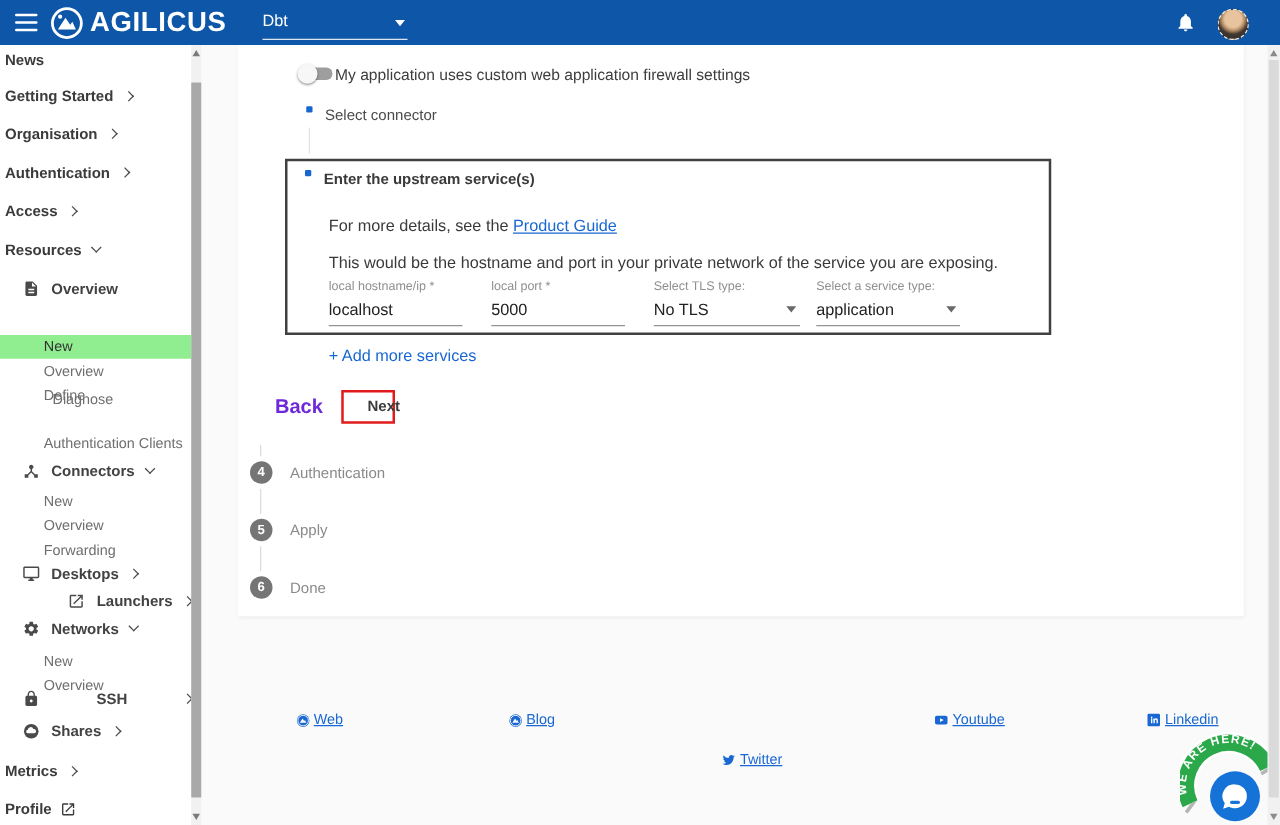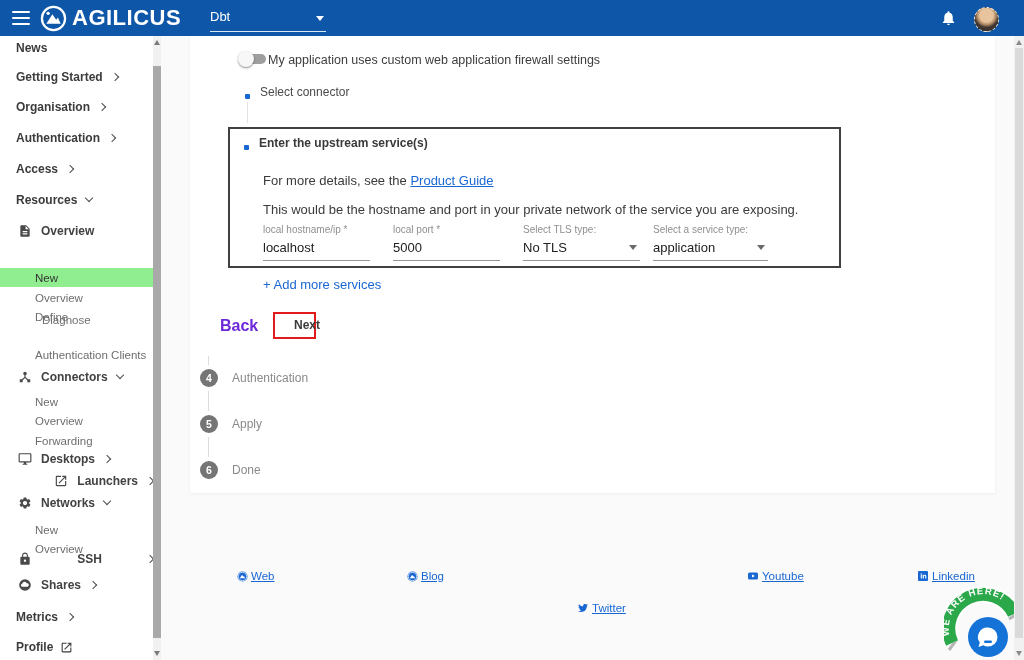--- a/index.html
+++ b/index.html
@@ -17,21 +17,21 @@
   .orgval{position:absolute;left:0;top:3px;font-size:13px;color:#fff}
   .orgcaret{position:absolute;right:2px;top:10px;width:0;height:0;border-left:4px solid transparent;border-right:4px solid transparent;border-top:5px solid #fff}
   .bell{position:absolute;left:940px;top:9px;width:17px;height:18px;cursor:pointer}
   .avatar{position:absolute;left:974px;top:7px;width:23px;height:23px;border-radius:50%;
           border:1px dashed rgba(255,255,255,.9);
           background:radial-gradient(circle at 50% 32%,#e8c49e 0 34%,#b08a64 48%,#41362f 62%,#2c3036 100%)}
 
   
   .sidebar{position:absolute;left:0;top:36px;width:153px;height:624px;background:#fff;z-index:10}
   .side-row{position:absolute;left:0;width:153px;height:22px;display:flex;align-items:center;cursor:pointer;box-sizing:border-box;white-space:nowrap}
-  .side-row.top{padding-left:16px;font-weight:700;font-size:12px;color:#3b3b3b}
+  .side-row.top{padding-left:4px;font-weight:700;font-size:12px;color:#3b3b3b}
   .side-row.icon{padding-left:18px;font-weight:600;font-size:12px;color:#424242}
   .side-row.sub{padding-left:35px;height:19px;font-size:11.5px;color:#6e6e6e}
   .side-row.sel{background:#90ee90;color:#333}
   .sicon{width:15px;height:15px;margin-right:8px;display:inline-flex;align-items:center}
   .sicon-after{width:13px;height:13px;margin-left:7px;display:inline-flex;align-items:center}
   .chev{width:5px;height:5px;border-right:1.7px solid #4a4a4a;border-bottom:1.7px solid #4a4a4a;display:inline-block;margin-left:9px}
   .chev.r{transform:rotate(-45deg)}
   .chev.d{transform:rotate(45deg);margin-top:-4px}
 
   .side-scroll{position:absolute;left:153px;top:36px;width:8px;height:624px;background:#f1f1f1;z-index:11;cursor:pointer}
@@ -41,21 +41,21 @@
   .sarr.down{bottom:4px;border-top:5px solid #7a7a7a}
 
   
   .card{position:absolute;left:190px;top:36px;width:805px;height:457px;background:#fff;box-shadow:0 1px 3px rgba(0,0,0,.06);z-index:5}
   .toggle{position:absolute;left:48px;top:15px;width:30px;height:16px;cursor:pointer}
   .toggle .track{position:absolute;left:5px;top:3px;width:23px;height:10px;border-radius:6px;background:#9e9e9e}
   .toggle .thumb{position:absolute;left:0;top:0;width:16px;height:16px;border-radius:50%;background:#f7f7f7;box-shadow:0 1px 2px rgba(0,0,0,.45)}
   .toggle-label{position:absolute;left:78px;top:17px;font-size:12.5px;font-weight:500;color:#3d3d3d}
 
   .bdot{width:5px;height:5px;background:#1766d2;border-radius:1px;display:inline-block;margin-right:10px;flex:0 0 auto}
-  .substep{position:absolute;display:flex;align-items:flex-end;cursor:pointer}
+  .substep{position:absolute;display:flex;align-items:flex-start;cursor:pointer}
   .substep.s1{left:55px;top:49px}
   .sslabel{font-size:12px;font-weight:500;color:#4a4a4a}
   .vline{position:absolute;left:57px;top:66px;width:1px;height:21px;background:#e3e3e3}
 
   .anno1{position:absolute;left:38px;top:91px;width:613px;height:141px;border:2px solid #404040;box-sizing:border-box}
   .substep.s2{left:14px;top:7px}
   .sslabel2{font-size:12px;font-weight:700;color:#3a3a3a}
   .details{position:absolute;left:33px;top:44px;font-size:13px;color:#3a3a3a}
   .plink{color:#1967d2;text-decoration:underline;cursor:pointer}
   .hostnote{position:absolute;left:33px;top:73px;font-size:13px;color:#3a3a3a}

